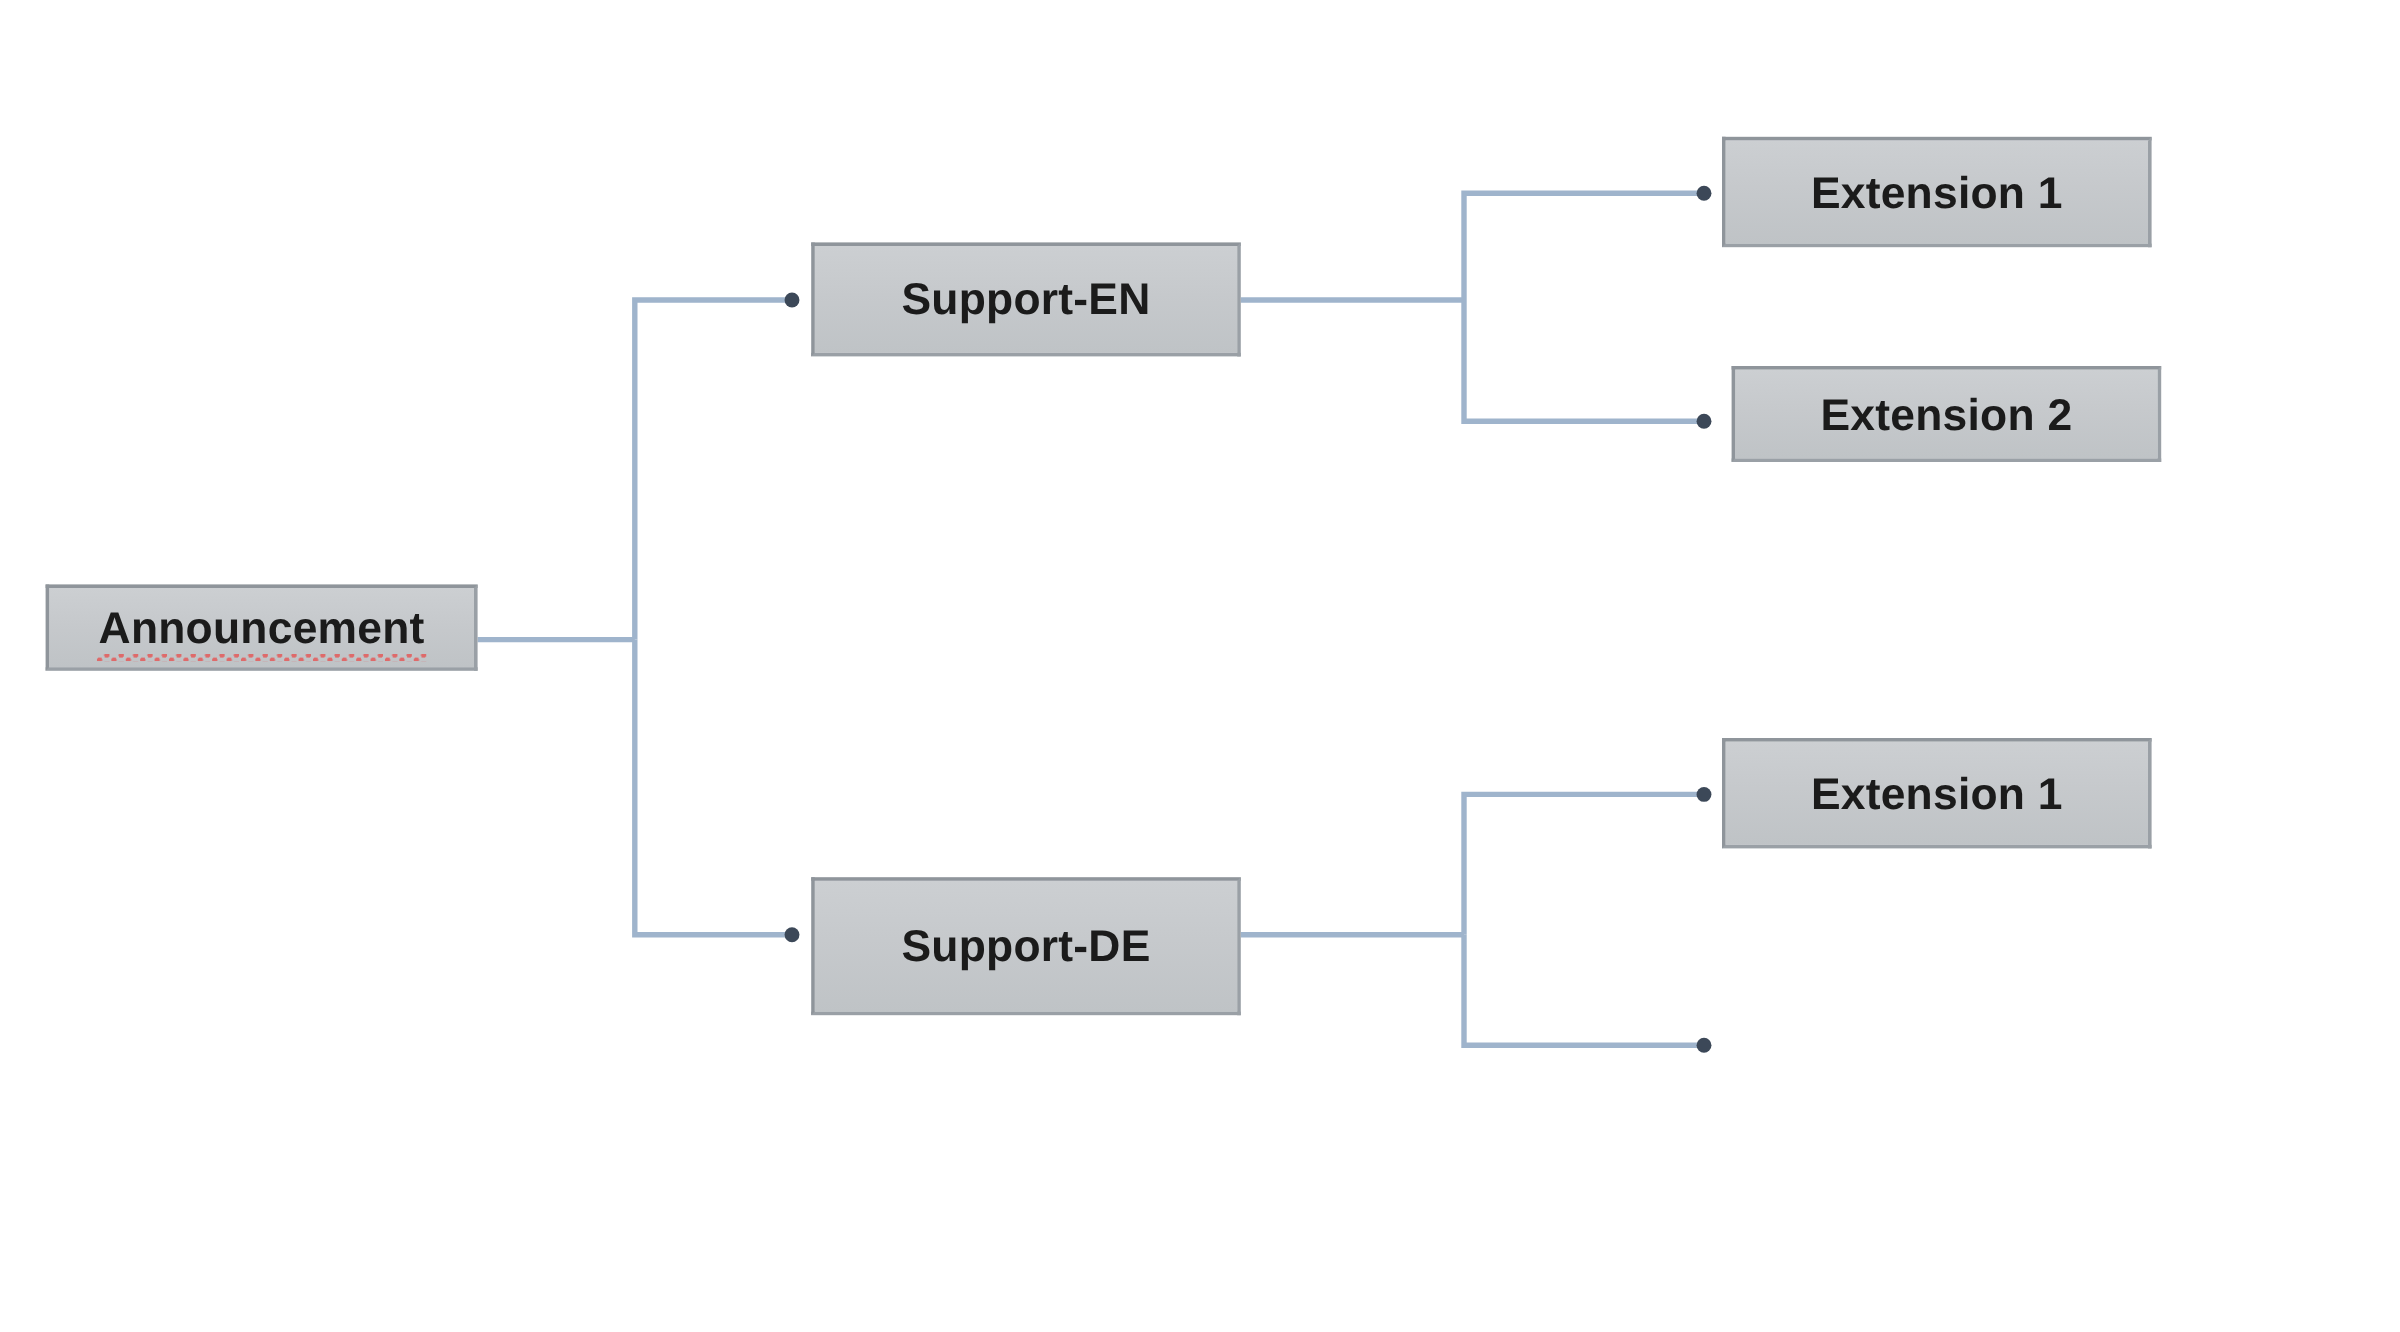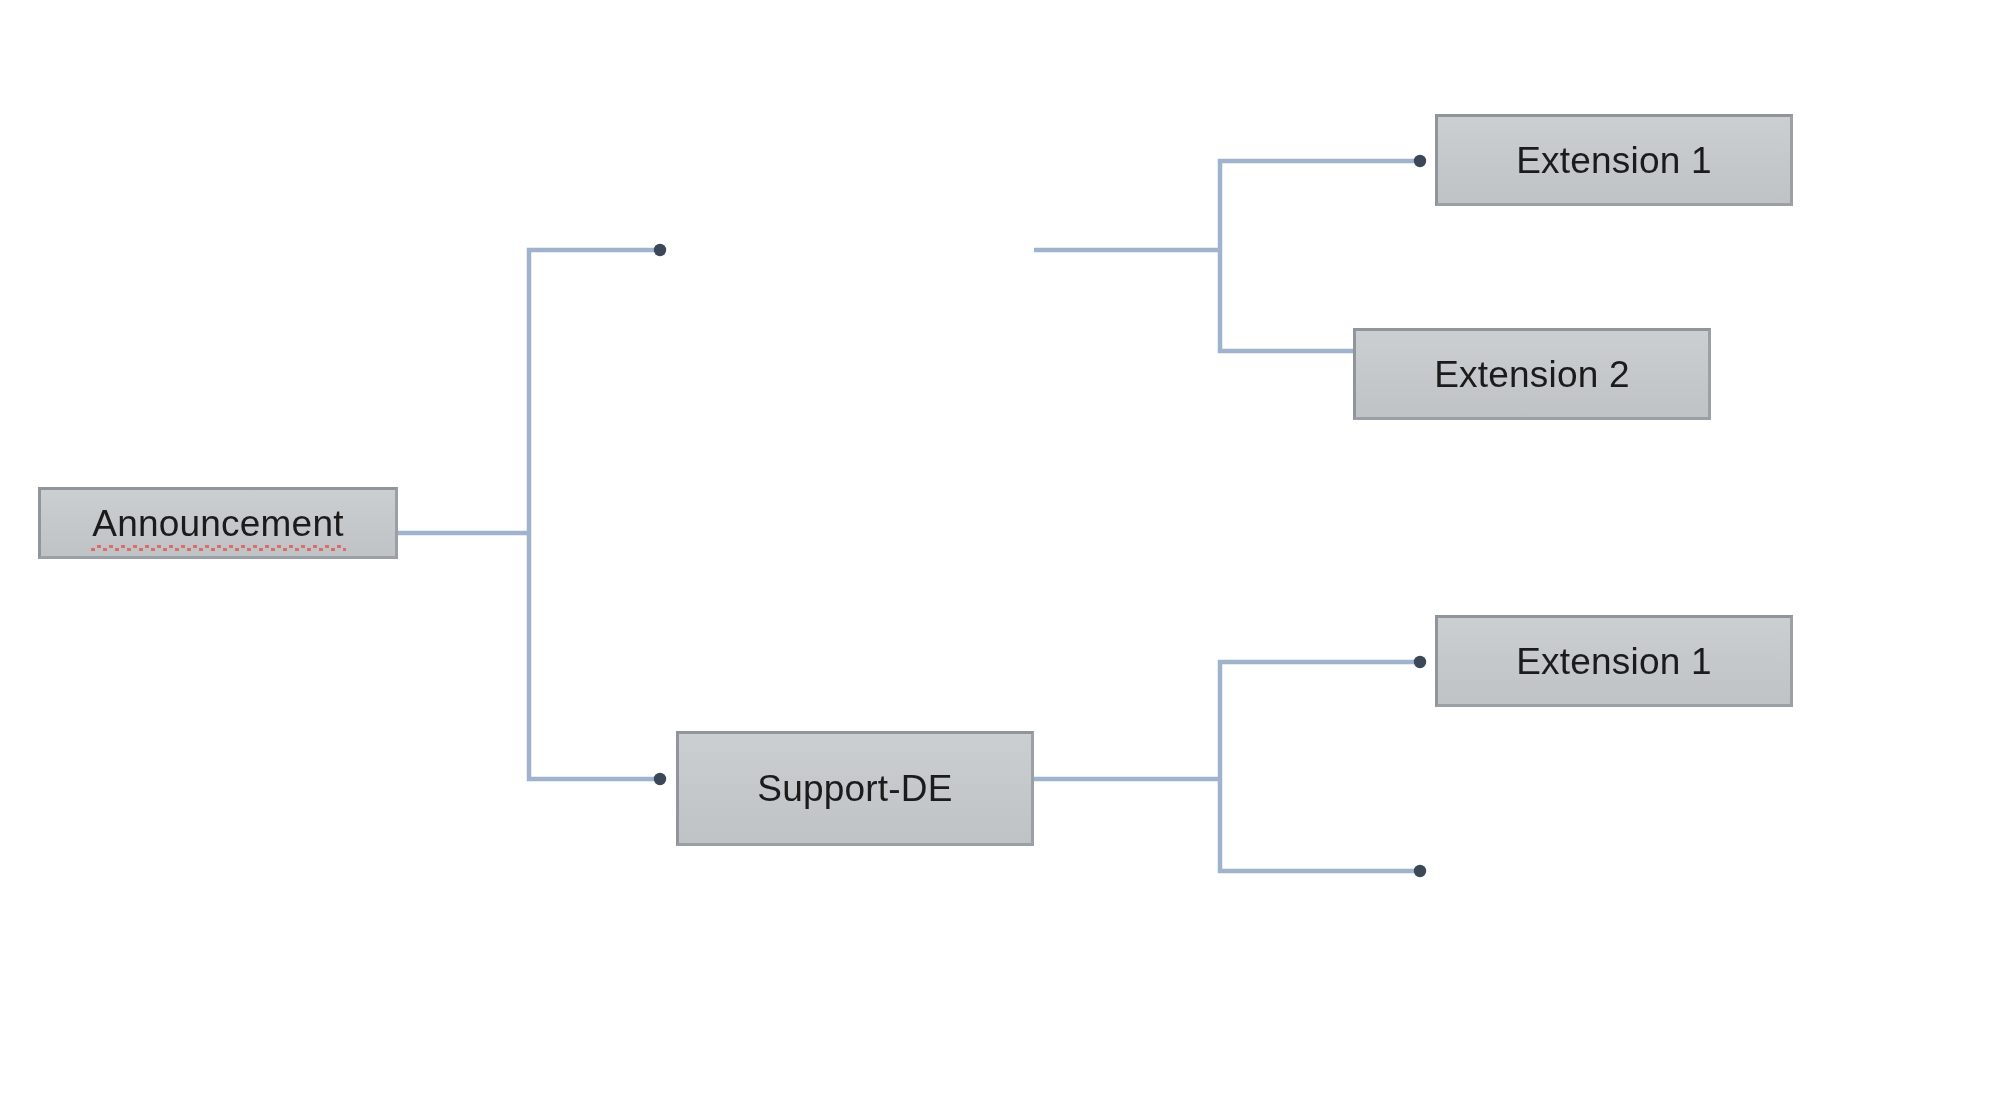--- a/index.html
+++ b/index.html
@@ -33,21 +33,21 @@
     border-top-color: #8f959b;
     border-left-color: #8f959b;
     display: flex;
     align-items: center;
     justify-content: center;
     z-index: 3;
   }
   .node-label {
     font-family: "Liberation Sans", sans-serif;
     font-size: 37px;
-    font-weight: 400;
+    font-weight: 700;
     color: #1b1b1b;
     letter-spacing: 0.2px;
     white-space: nowrap;
     line-height: 1;
     position: relative;
     display: inline-block;
   }
   
   .spellcheck .node-label::after {
     content: "";
@@ -81,25 +81,24 @@
     width: 358px;
     height: 115px;
   }
   .node-ext-en-1 {
     left: 1435px;
     top: 114px;
     width: 358px;
     height: 92px;
   }
   .node-ext-en-2 {
-    left: 1353px;
+    left: 1443px;
     top: 305px;
     width: 358px;
-    height: 92px;
-    margin-top: 23px;
+    height: 80px;
   }
   .node-ext-de-1 {
     left: 1435px;
     top: 615px;
     width: 358px;
     height: 92px;
   }
   .node-ext-de-2 {
     left: 1435px;
     top: 825px;
@@ -134,20 +133,23 @@
       <path d="M 1034 779 L 1220 779"></path>
       <path d="M 1220 779 L 1220 662 L 1420 662" marker-end="url(#arrowDot)"></path>
       <path d="M 1220 779 L 1220 871 L 1420 871" marker-end="url(#arrowDot)"></path>
     </g>
   </svg>
 
   <div class="node node-announcement spellcheck">
     <span class="node-label">Announcement</span>
   </div>
 
+  <div class="node node-support-en">
+    <span class="node-label">Support-EN</span>
+  </div>
 
   <div class="node node-support-de">
     <span class="node-label">Support-DE</span>
   </div>
 
   <div class="node node-ext-en-1">
     <span class="node-label">Extension 1</span>
   </div>
 
   <div class="node node-ext-en-2">

